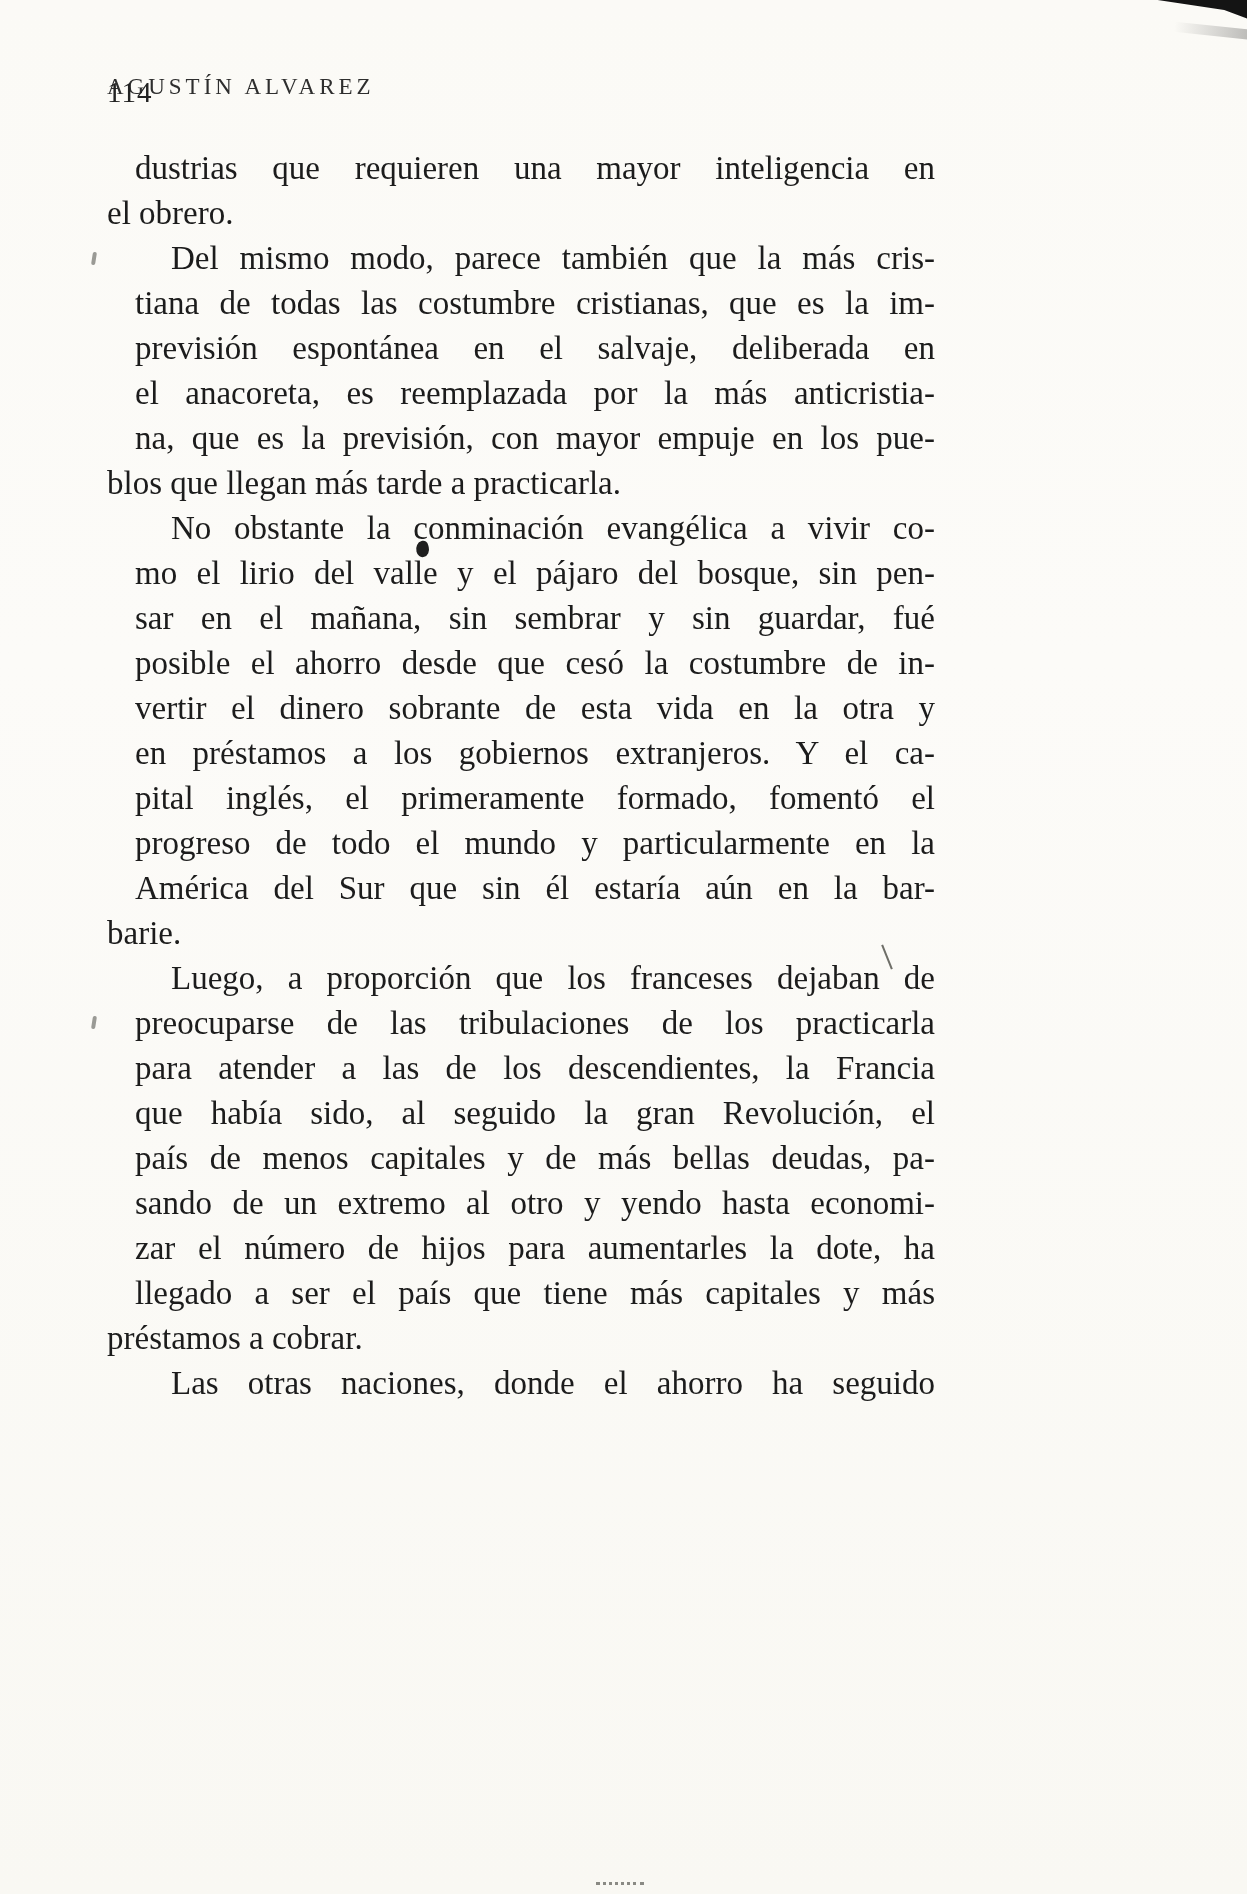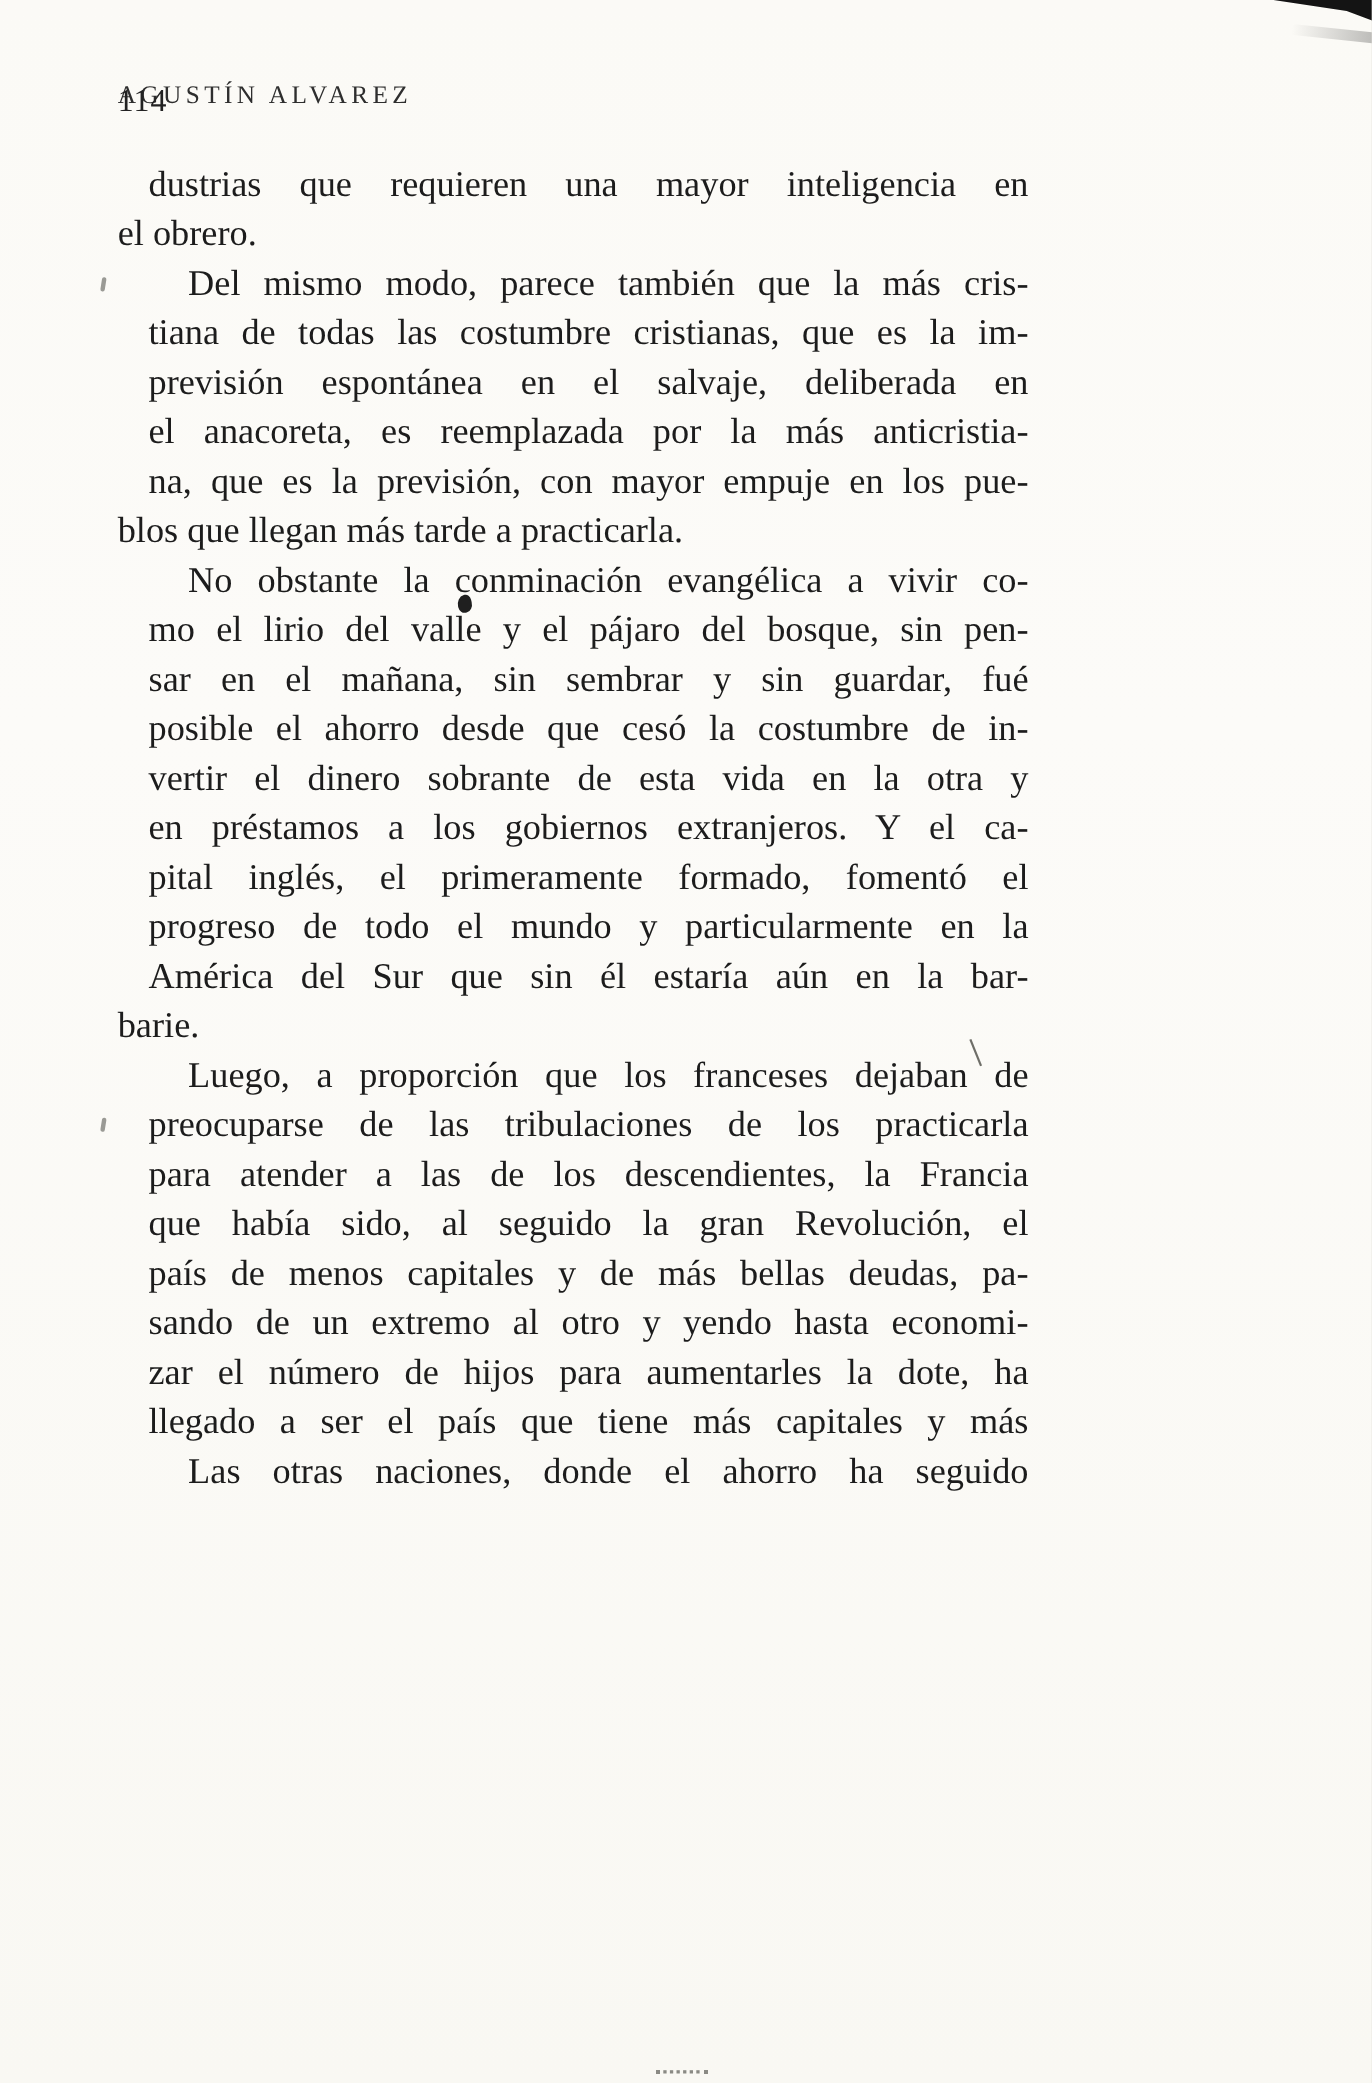--- a/index.html
+++ b/index.html
@@ -156,20 +156,21 @@
       </div>
       <div class="para">
         <div class="line fill indent">Luego, a proporción que los franceses dejaban de</div>
         <div class="line fill">preocuparse de las tribulaciones de los practicarla</div>
         <div class="line fill">para atender a las de los descendientes, la Francia</div>
         <div class="line fill">que había sido, al seguido la gran Revolución, el</div>
         <div class="line fill">país de menos capitales y de más bellas deudas, pa-</div>
         <div class="line fill">sando de un extremo al otro y yendo hasta economi-</div>
         <div class="line fill">zar el número de hijos para aumentarles la dote, ha</div>
         <div class="line fill">llegado a ser el país que tiene más capitales y más</div>
+        <div class="line">préstamos a cobrar.</div>
       </div>
       <div class="para">
         <div class="line fill indent">Las otras naciones, donde el ahorro ha seguido</div>
       </div>
     </main>
 
   <span class="faint-mark m1"></span>
   <span class="faint-mark m2"></span>
   <div class="ink-blob"></div>
   <div class="slash-mark"></div>

